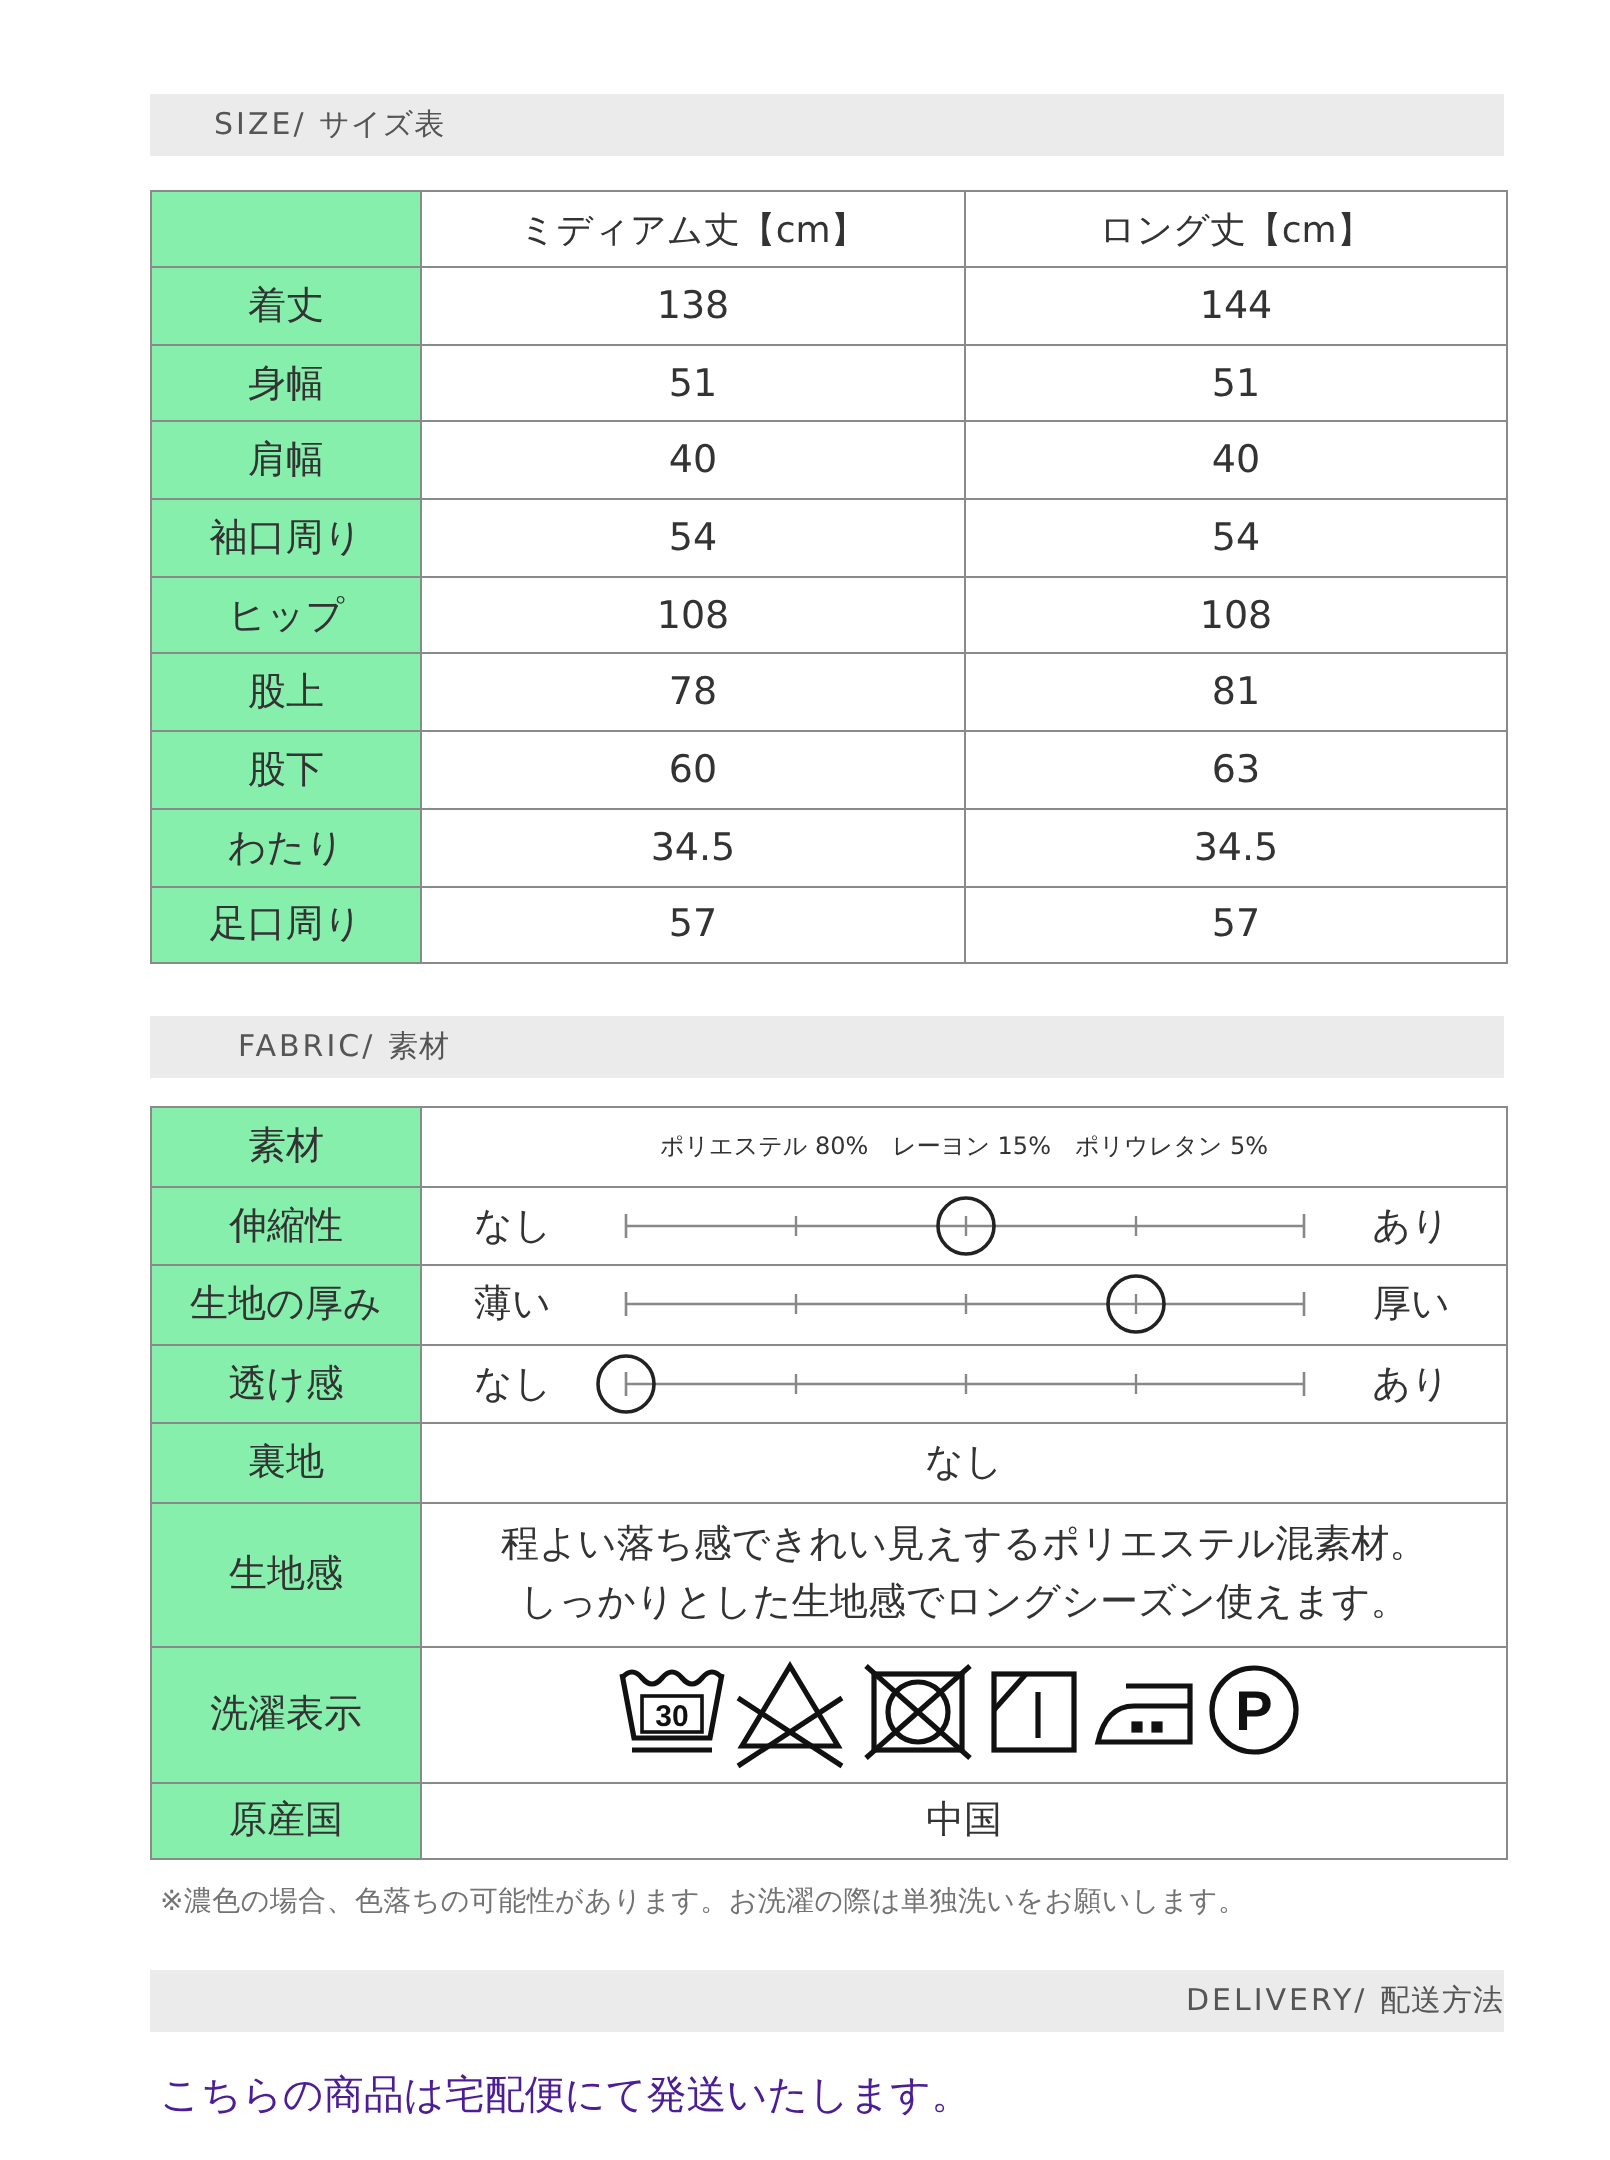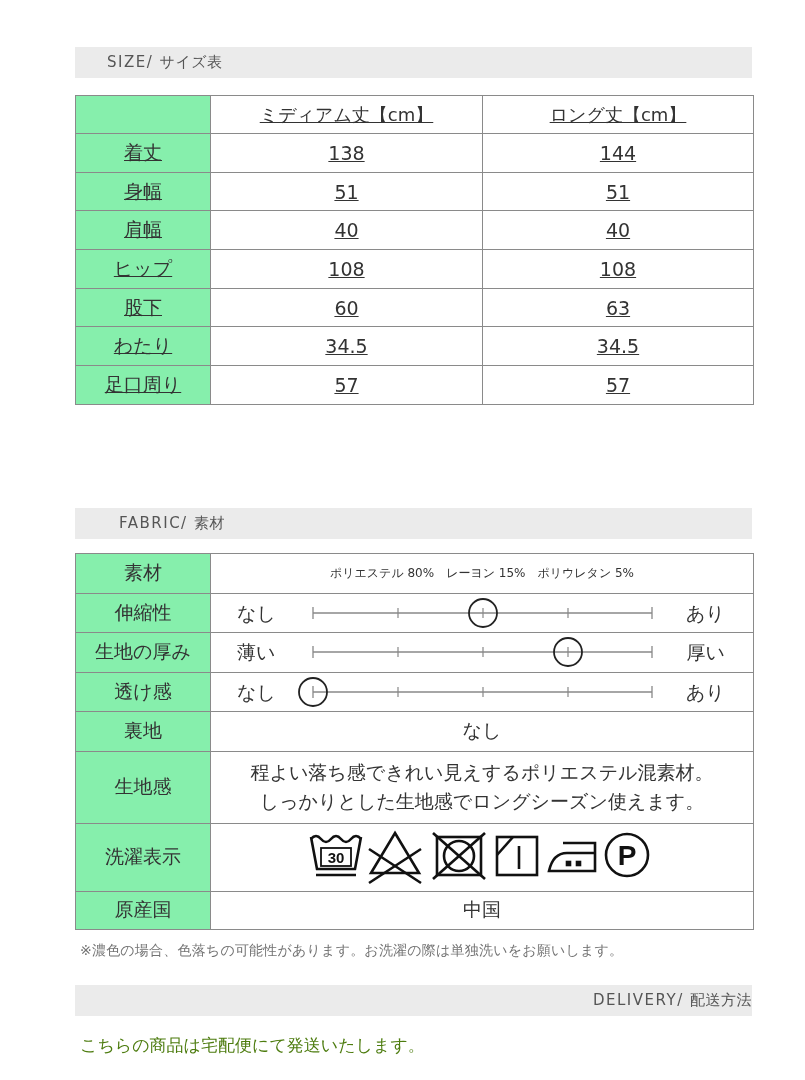--- a/index.html
+++ b/index.html
@@ -15,42 +15,42 @@
 
   table.grid {
     position: absolute; left: 75px; width: 678px; border-collapse: collapse;
     table-layout: fixed;
   }
   table.grid td {
     border: 1px solid #8a8a8a; text-align: center; vertical-align: middle;
     font-size: 19px; color: #333; padding: 0; box-sizing: border-box;
   }
   table.grid td.label { background: #86efac; }
-  #size-table td { height: 38.7px; text-decoration: underline; }
+  #size-table td { height: 38.7px; }
   #size-table td.hdr { height: 38px; font-size: 18px; }
 
   #fabric-table td { height: 39.5px; }
 
   .slider-cell { position: relative; }
   .slider-wrap { position: relative; height: 38px; }
   .slider-left, .slider-right {
     position: absolute; top: 0; line-height: 38px; font-size: 19px;
   }
   .slider-left { left: 26px; }
   .slider-right { right: 28px; text-align: center; }
   .slider-svg { position: absolute; left: 0; top: 0; }
 
   .feel-text { font-size: 17px; line-height: 29px; padding: 4px 4px !important; }
 
   .note {
     position: absolute; left: 80px; top: 942px; font-size: 14px; color: #737373;
     letter-spacing: 0.2px;
   }
   .delivery-text {
-    position: absolute; left: 80px; top: 1034px; font-size: 17px; color: #4d7c0f;
+    position: absolute; left: 80px; top: 1034px; font-size: 20px; color: #4c1d95;
   }
 </style>
 </head>
 <body>
 
 <div class="section-header" style="top:47px;padding-left:32px;">
   <span>SIZE/</span>
   <span class="jp">サイズ表</span>
 </div>
 
@@ -75,23 +75,33 @@
     <td class="label">身幅</td>
     <td>51</td>
     <td>51</td>
   </tr>
   <tr>
     <td class="label">肩幅</td>
     <td>40</td>
     <td>40</td>
   </tr>
   <tr>
+    <td class="label">袖口周り</td>
+    <td>54</td>
+    <td>54</td>
+  </tr>
+  <tr>
     <td class="label">ヒップ</td>
     <td>108</td>
     <td>108</td>
+  </tr>
+  <tr>
+    <td class="label">股上</td>
+    <td>78</td>
+    <td>81</td>
   </tr>
   <tr>
     <td class="label">股下</td>
     <td>60</td>
     <td>63</td>
   </tr>
   <tr>
     <td class="label">わたり</td>
     <td>34.5</td>
     <td>34.5</td>

